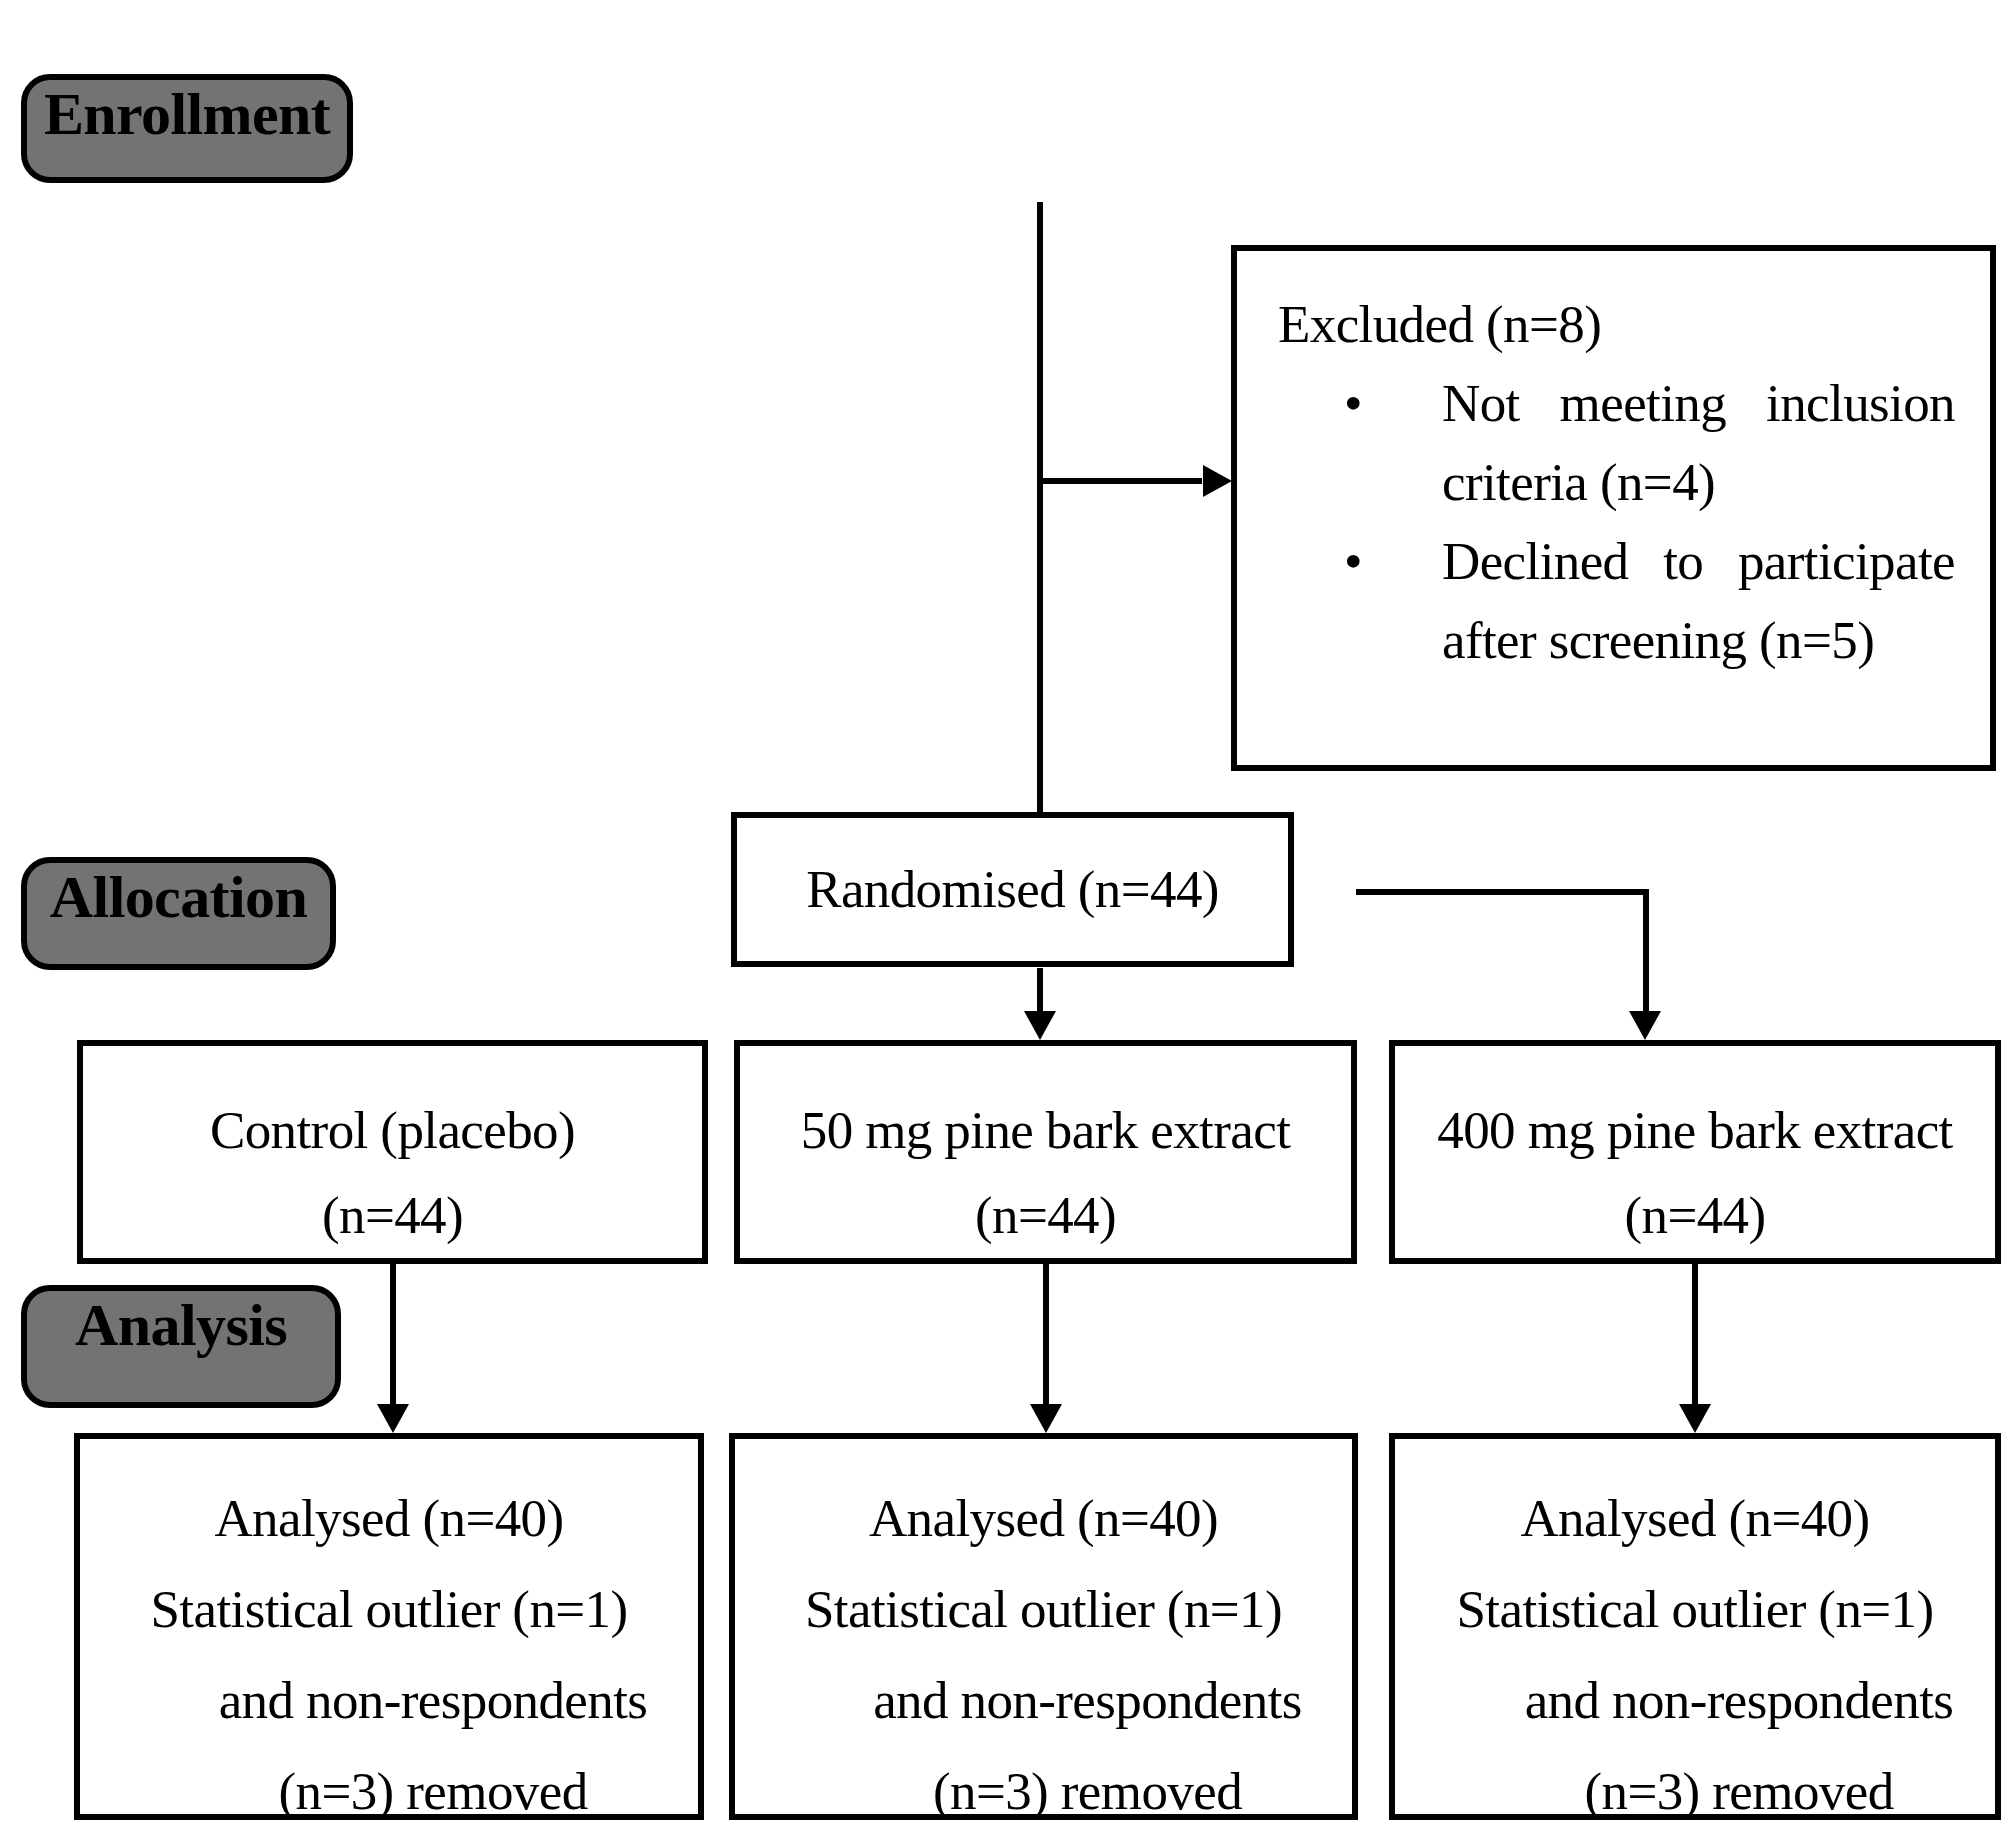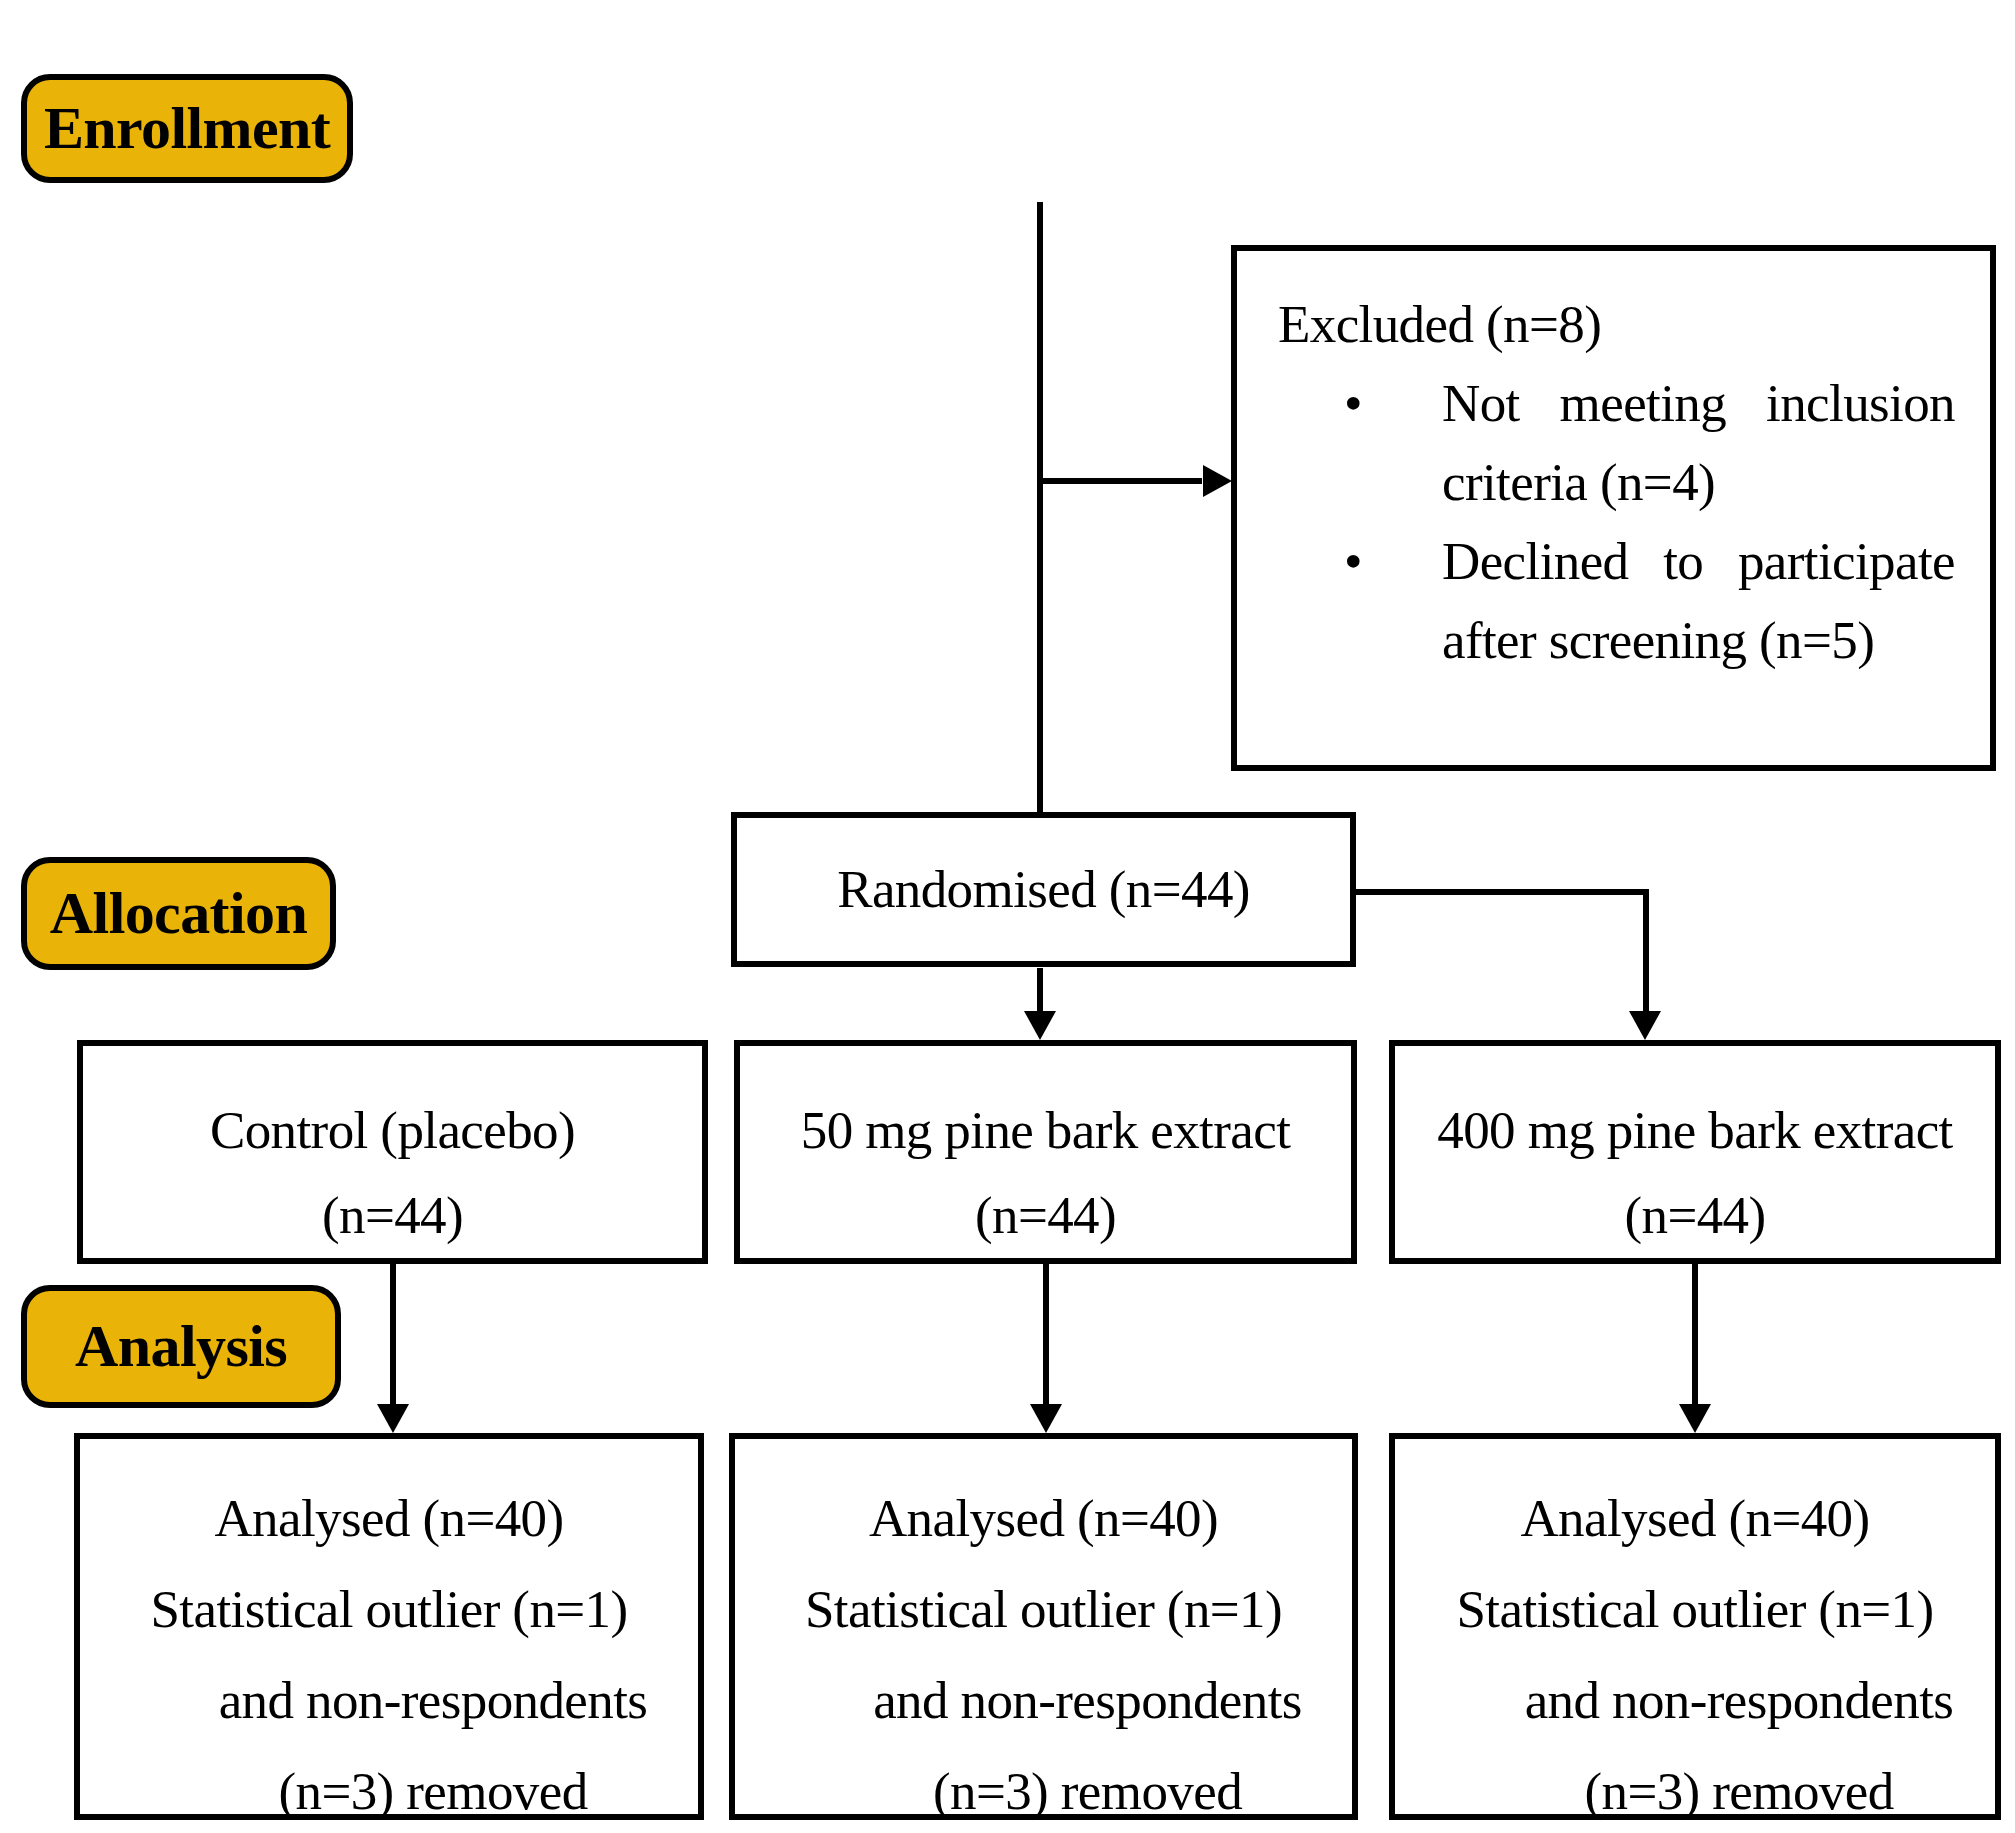--- a/index.html
+++ b/index.html
@@ -22,21 +22,21 @@
     letter-spacing: -0.6px;
     display: flex;
     flex-direction: column;
     align-items: center;
     justify-content: center;
     text-align: center;
   }
   .box .bline { white-space: nowrap; line-height: 85px; }
 
   .top-box        { left: 587px; top: 17.6px;   width: 916px; height: 185px; }
-  .randomised-box { left: 731px; top: 812px; width: 625px; height: 155px; }
+  .randomised-box { left: 731px; top: 812px; width: 563px; height: 155px; }
 
   .arm-box { top: 1040px; height: 224px; justify-content: flex-start; padding-top: 42px; }
   .arm-control { left: 77px;  width: 631px; }
   .arm-mid     { left: 734px; width: 623px; }
   .arm-right   { left: 1389px; width: 612px; }
 
   .an-box { top: 1433px; height: 387px; justify-content: flex-start; padding-top: 34px; }
   .an-box .bline { line-height: 91px; }
   .an-box .indent { padding-left: 88px; }
   .an-left  { left: 74px;  width: 630px; }
@@ -50,26 +50,25 @@
     padding: 34px 35px 0 41px;
   }
   .excluded-box .xline { line-height: 79px; }
   .bullet-item { display: grid; grid-template-columns: 164px 1fr; }
   .bullet-cell { line-height: 79px; padding-left: 66px; font-size: 53px; }
   .stretch { text-align: justify; text-align-last: justify; }
 
   
   .stage {
     position: absolute;
-    background: #eab308;
+    background: #737373;
     border: 6.5px solid #000000;
     border-radius: 29px;
     box-sizing: border-box;
     display: flex;
-    align-items: center;
     justify-content: center;
     font-weight: bold;
     font-size: 60px;
     letter-spacing: -0.6px;
   }
   .stage-enrollment { left: 21px; top: 74px;  width: 332px; height: 109px; }
   .stage-allocation { left: 21px; top: 857px; width: 315px; height: 113px; }
   .stage-analysis   { left: 21px; top: 1285px; width: 320px; height: 123px; }
 
   

